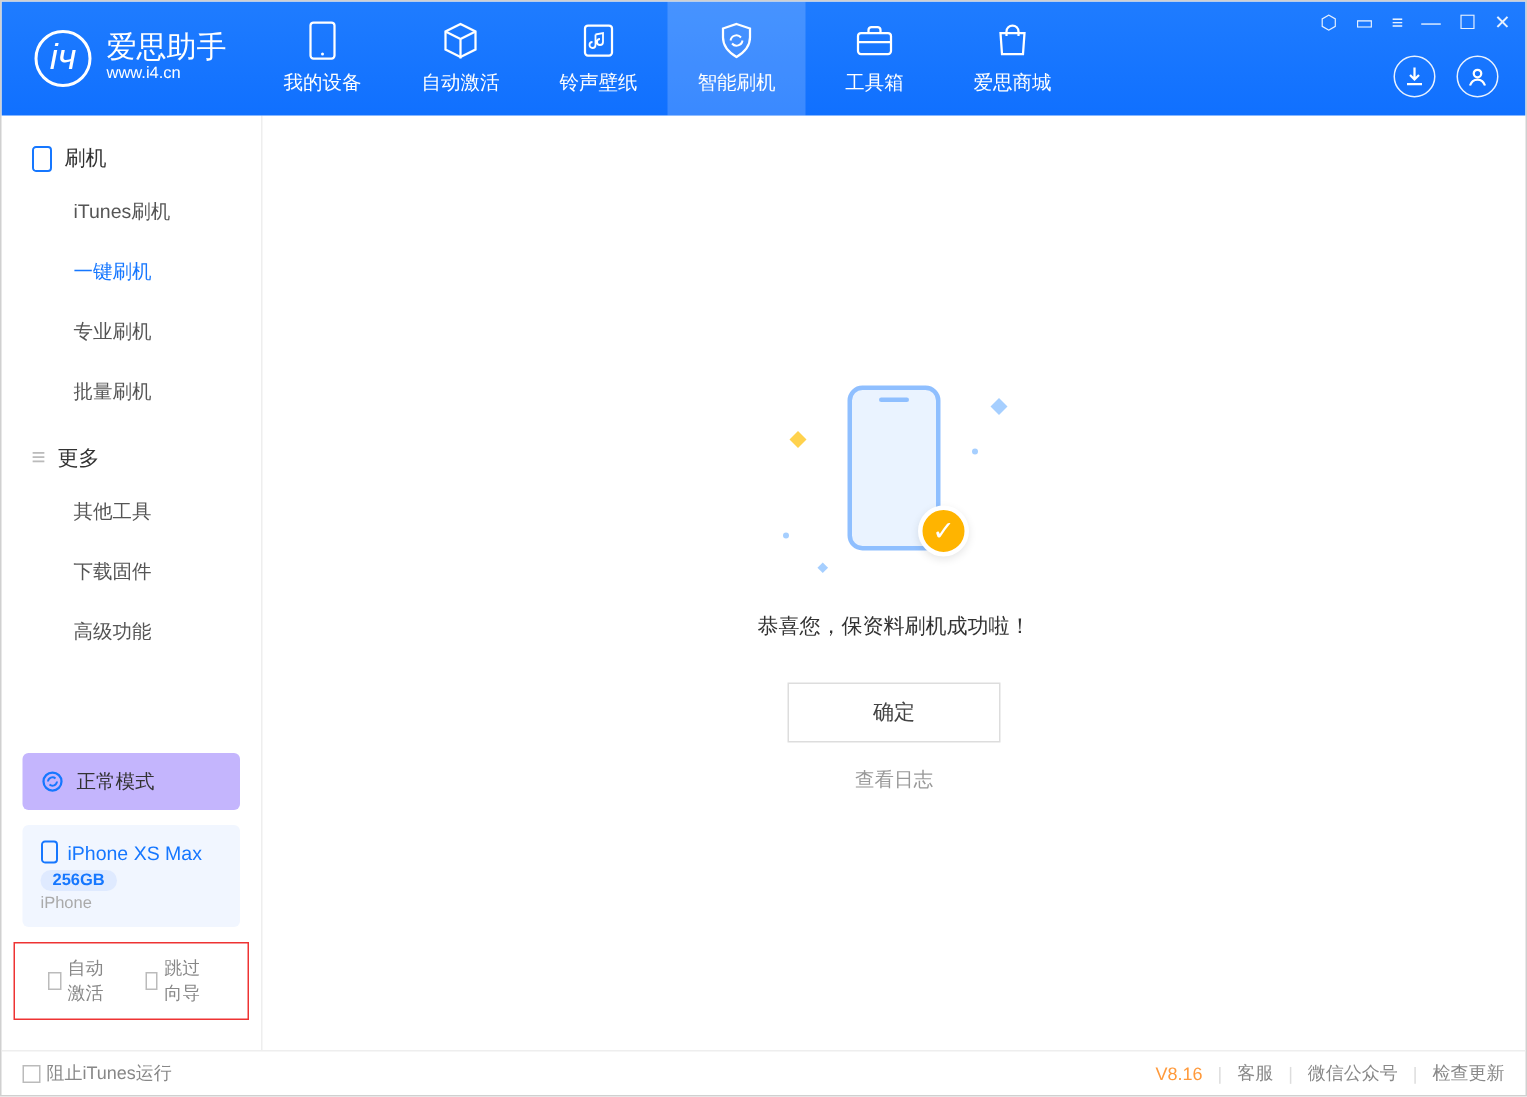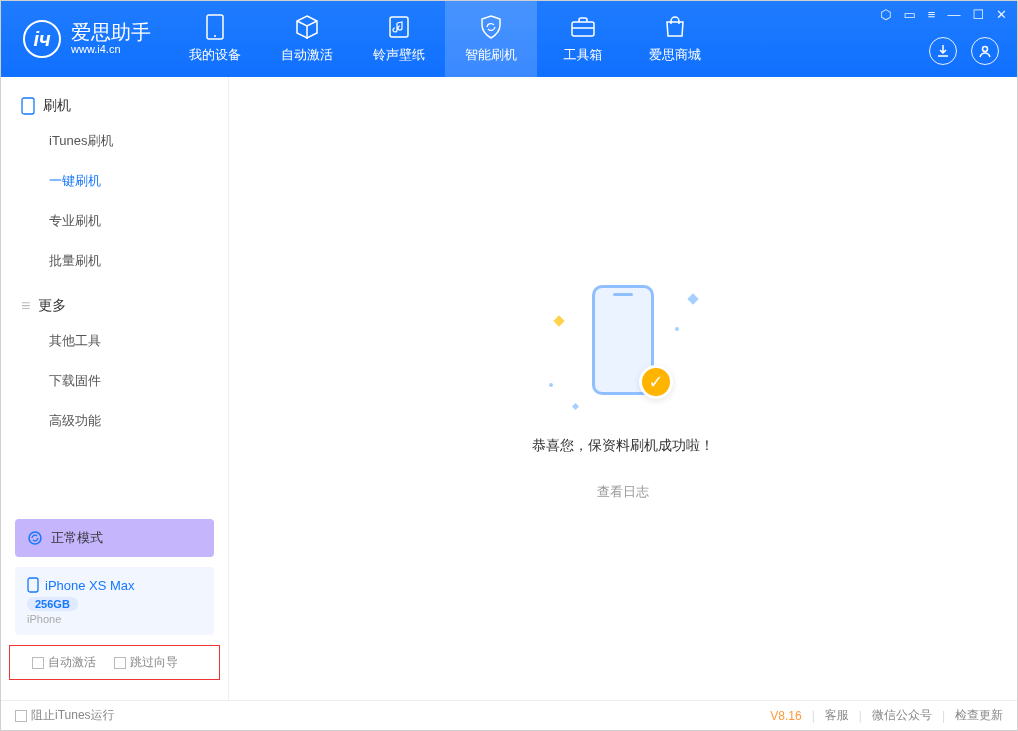--- a/index.html
+++ b/index.html
@@ -1,34 +1,34 @@
 <!DOCTYPE html>
 <html><head>
 <meta charset="utf-8">
 <style>
 * { margin: 0; padding: 0; box-sizing: border-box; font-family: "Microsoft YaHei", Arial, sans-serif; }
 body { background: #fff; width: 1018px; height: 731px; overflow: hidden; border: 1px solid #d0d0d0; }
 
 .header { height: 76px; background: linear-gradient(to bottom, #1f7cff, #1070ff); display: flex; align-items: center; color: #fff; position: relative; }
 .logo-wrap { display: flex; align-items: center; padding: 0 18px 0 22px; }
-.logo-circle { width: 38px; height: 38px; border: 2.5px solid #fff; border-radius: 50%; display: flex; align-items: center; justify-content: center; font-size: 20px; font-weight: bold; font-style: italic; }
+.logo-circle { width: 38px; height: 38px; border: 2.5px solid #fff; border-radius: 50%; display: flex; align-items: center; justify-content: center; font-size: 24px; font-weight: normal; font-style: italic; }
 .logo-text { margin-left: 10px; }
 .logo-text .cn { font-size: 20px; font-weight: normal; line-height: 1; }
 .logo-text .en { font-size: 11px; line-height: 1.3; }
 .tabs { display: flex; height: 100%; }
 .tab { width: 92px; display: flex; flex-direction: column; align-items: center; justify-content: center; cursor: pointer; font-size: 13px; gap: 6px; }
 .tab.active { background: rgba(255,255,255,0.18); }
 .tab-icon { width: 26px; height: 26px; display: flex; align-items: center; justify-content: center; }
 .win-controls { position: absolute; right: 10px; top: 6px; display: flex; gap: 12px; font-size: 13px; opacity: 0.9; }
 .win-controls span { cursor: pointer; }
 .header-right { position: absolute; right: 18px; bottom: 12px; display: flex; gap: 14px; }
 .circle-btn { width: 28px; height: 28px; border: 1.5px solid rgba(255,255,255,0.9); border-radius: 50%; display: flex; align-items: center; justify-content: center; cursor: pointer; }
 
 .body { display: flex; height: calc(100% - 76px - 30px); }
-.sidebar { width: 228px; border-right: 1px solid #eee; padding: 14px 0; display: flex; flex-direction: column; }
+.sidebar { width: 174px; border-right: 1px solid #eee; padding: 14px 0; display: flex; flex-direction: column; }
 .side-group-title { display: flex; align-items: center; gap: 8px; padding: 6px 20px; font-size: 14px; color: #333; font-weight: 500; }
 .side-item { padding: 11px 20px 11px 48px; font-size: 13px; color: #555; cursor: pointer; }
 .side-item.active { color: #1677ff; }
 .side-spacer { flex: 1; }
 .mode-box { margin: 0 14px 10px; background: #c4b5fd; border-radius: 4px; padding: 10px 12px; display: flex; align-items: center; gap: 8px; font-size: 13px; color: #333; }
 .device-box { margin: 0 14px 10px; background: #f1f6ff; border-radius: 4px; padding: 10px 12px; font-size: 13px; }
 .device-box .name { color: #1677ff; font-weight: 500; display: flex; align-items: center; gap: 6px; }
 .device-box .cap { display: inline-block; margin-top: 4px; background: #dfeaff; color: #1677ff; font-size: 11px; padding: 1px 8px; border-radius: 10px; font-weight: bold; }
 .device-box .sub { color: #aaa; font-size: 11px; margin-top: 2px; }
 .check-row { border: 1.5px solid #e33; margin: 0 8px 6px; padding: 8px 22px; display: flex; gap: 18px; font-size: 12px; color: #888; }
@@ -204,20 +204,21 @@
     <div class="illus">
       <div class="spark s1"></div>
         <div class="spark s2"></div>
         <div class="spark s3"></div>
       <div class="dot d1"></div>
         <div class="dot d2"></div>
       <div class="phone"></div>
       <div class="badge">✓</div>
     </div>
     <div class="success-text">恭喜您，保资料刷机成功啦！</div>
+    <button class="ok-btn">确定</button>
     <div class="log-link">查看日志</div>
   </div>
 </div>
 
 <div class="footer">
   <div class="chk">
       <div class="chk-box"></div>
       <span>阻止iTunes运行</span>
     </div>
   <div class="footer-right">

